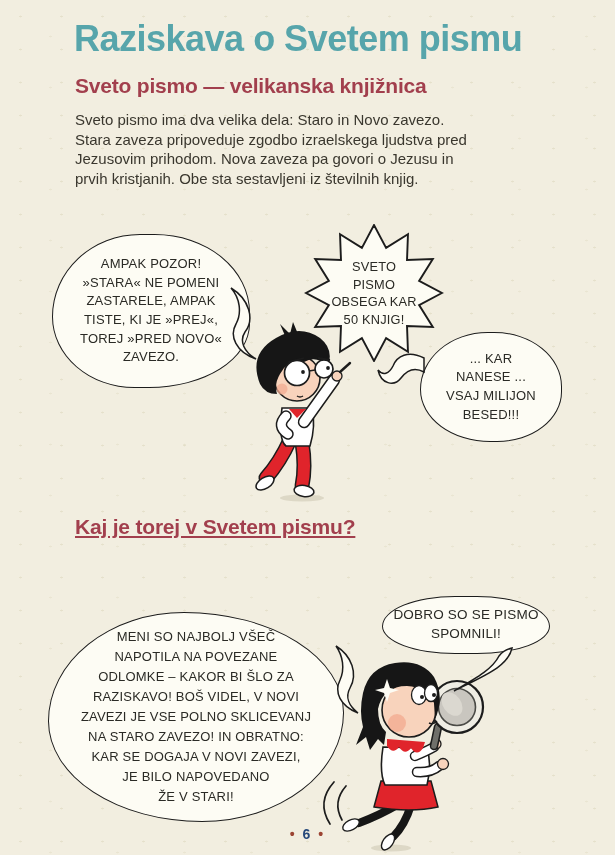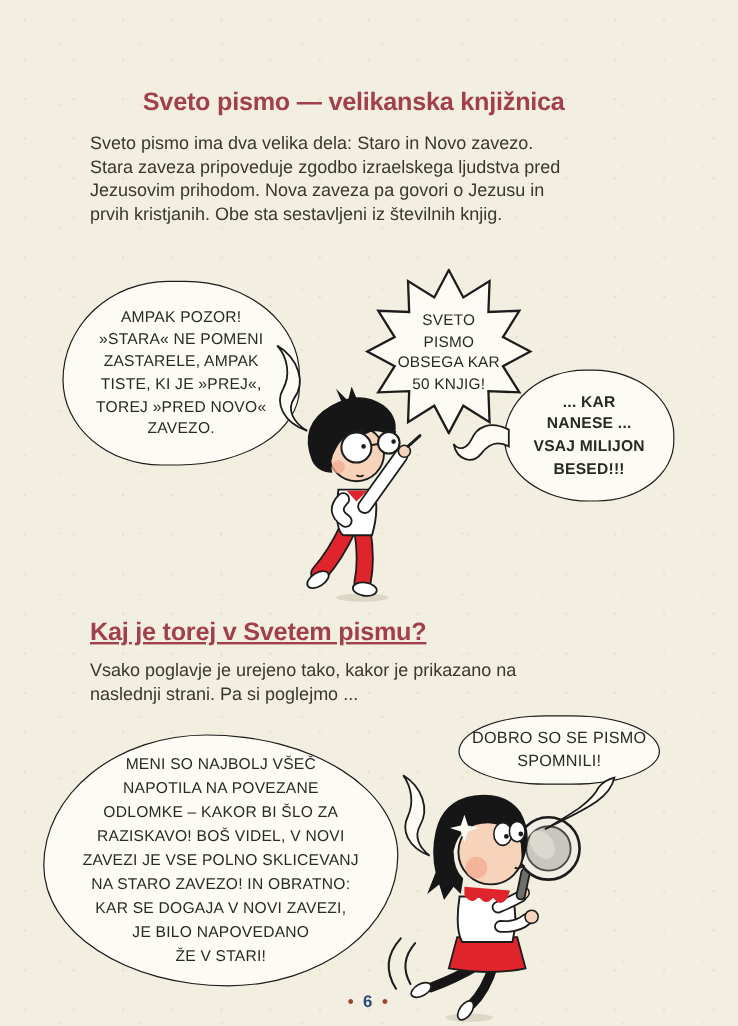--- a/index.html
+++ b/index.html
@@ -55,21 +55,22 @@
   }
   .page-number .num{color:var(--pagenum-blue,#27497a);}
   .page-number .dot{color:var(--pagenum-dot,#9c4433);}
   svg{display:block;}
 </style>
 </head>
 <body>
 
 <div class="page" style="--paper: #f2eee0; --teal: #57a5ab; --heading-red: #a23f4d; --body-text: #3a372e; --bubble: #fdfcf4; --ink: #1c1c1c; --cartoon-red: #e0242b; --skin: #f8d3bc; --pagenum-blue: #27497a; --pagenum-dot: #9c4433;">
 
-  <div class="abs section-heading" style="top:74px;margin-left:44px;">Sveto pismo — velikanska knjižnica</div>
+  <div class="abs page-title">Raziskava o Svetem pismu</div>
+  <div class="abs section-heading" style="top:74px;">Sveto pismo — velikanska knjižnica</div>
   <div class="abs body-text" style="top:110px;">Sveto pismo ima dva velika dela: Staro in Novo zavezo.
 Stara zaveza pripoveduje zgodbo izraelskega ljudstva pred
 Jezusovim prihodom. Nova zaveza pa govori o Jezusu in
 prvih kristjanih. Obe sta sestavljeni iz številnih knjig.</div>
 
   <div class="abs bubble" style="left:52px;top:234px;width:198px;height:154px;border-radius:48% 52% 55% 45% / 58% 55% 45% 50%;">AMPAK POZOR!
 »STARA« NE POMENI
 ZASTARELE, AMPAK
 TISTE, KI JE »PREJ«,
 TOREJ »PRED NOVO«
@@ -81,21 +82,21 @@
   <div class="abs starburst-wrap">
     <svg width="140" height="138" viewBox="0 0 130 130">
       <polygon points="129,65 107.5,76.4 120.4,97 96.1,96.1 97,120.4 76.4,107.5 65,129 53.6,107.5 33,120.4 33.9,96.1 9.6,97 22.5,76.4 1,65 22.5,53.6 9.6,33 33.9,33.9 33,9.6 53.6,22.5 65,1 76.4,22.5 97,9.6 96.1,33.9 120.4,33 107.5,53.6" fill="#fdfcf4" stroke="#1c1c1c" stroke-width="1.8"></polygon>
     </svg>
     <div class="starburst-text">SVETO
 PISMO
 OBSEGA KAR
 50 KNJIG!</div>
   </div>
 
-  <div class="abs bubble" style="left:420px;top:308px;width:142px;height:110px;border-radius:50% 50% 48% 52% / 55% 52% 48% 50%;font-weight:bold;">... KAR
+  <div class="abs bubble" style="left:420px;top:332px;width:142px;height:110px;border-radius:50% 50% 48% 52% / 55% 52% 48% 50%;">... KAR
 NANESE ...
 VSAJ MILIJON
 BESED!!!</div>
   <svg class="abs tail" style="left:376px;top:348px;" width="50" height="44" viewBox="0 0 50 44">
     <path d="M48,10 C32,2 21,8 17,18 C13,26 7,28 2,22 C5,36 18,39 25,30 C31,22 39,19 48,24 Z"></path>
   </svg>
 
   <svg class="abs" style="left:240px;top:322px;z-index:2;" width="120" height="196" viewBox="0 0 120 196">
     <ellipse cx="62" cy="176" rx="22" ry="3.5" fill="#ddd8c6"></ellipse>
 
@@ -139,24 +140,22 @@
       <circle cx="84" cy="47" r="9" fill="#fff" stroke="#1c1c1c" stroke-width="1.7"></circle>
       <path d="M69,49 L75,48" stroke="#1c1c1c" stroke-width="1.7"></path>
       <circle cx="63" cy="50" r="1.9" fill="#1c1c1c"></circle>
       <circle cx="88" cy="46" r="1.9" fill="#1c1c1c"></circle>
       <path d="M48,40 L64,36" stroke="#1c1c1c" stroke-width="1.8"></path>
       <path d="M78,36 L90,38" stroke="#1c1c1c" stroke-width="1.8"></path>
     </g>
   </svg>
 
   <div class="abs section-heading" style="top:515px;text-decoration:underline;">Kaj je torej v Svetem pismu?</div>
-  <div class="abs body-text" style="top:549px;">Vsako poglavje je urejeno tako, kakor je prikazano na
-naslednji strani. Pa si poglejmo ...</div>
-
-  <div class="abs bubble" style="left:36px;top:612px;width:296px;height:210px;border-radius:46% 54% 48% 52% / 52% 48% 52% 48%;line-height:20px;">MENI SO NAJBOLJ VŠEČ
+
+  <div class="abs bubble" style="left:48px;top:612px;width:296px;height:210px;border-radius:46% 54% 48% 52% / 52% 48% 52% 48%;line-height:20px;">MENI SO NAJBOLJ VŠEČ
 NAPOTILA NA POVEZANE
 ODLOMKE – KAKOR BI ŠLO ZA
 RAZISKAVO! BOŠ VIDEL, V NOVI
 ZAVEZI JE VSE POLNO SKLICEVANJ
 NA STARO ZAVEZO! IN OBRATNO:
 KAR SE DOGAJA V NOVI ZAVEZI,
 JE BILO NAPOVEDANO
 ŽE V STARI!</div>
   <svg class="abs tail" style="left:332px;top:644px;" width="32" height="72" viewBox="0 0 32 72">
     <path d="M4,2 C20,12 26,30 18,44 C13,53 17,62 26,69 C8,62 2,48 8,36 C13,25 11,12 4,2 Z"></path>

